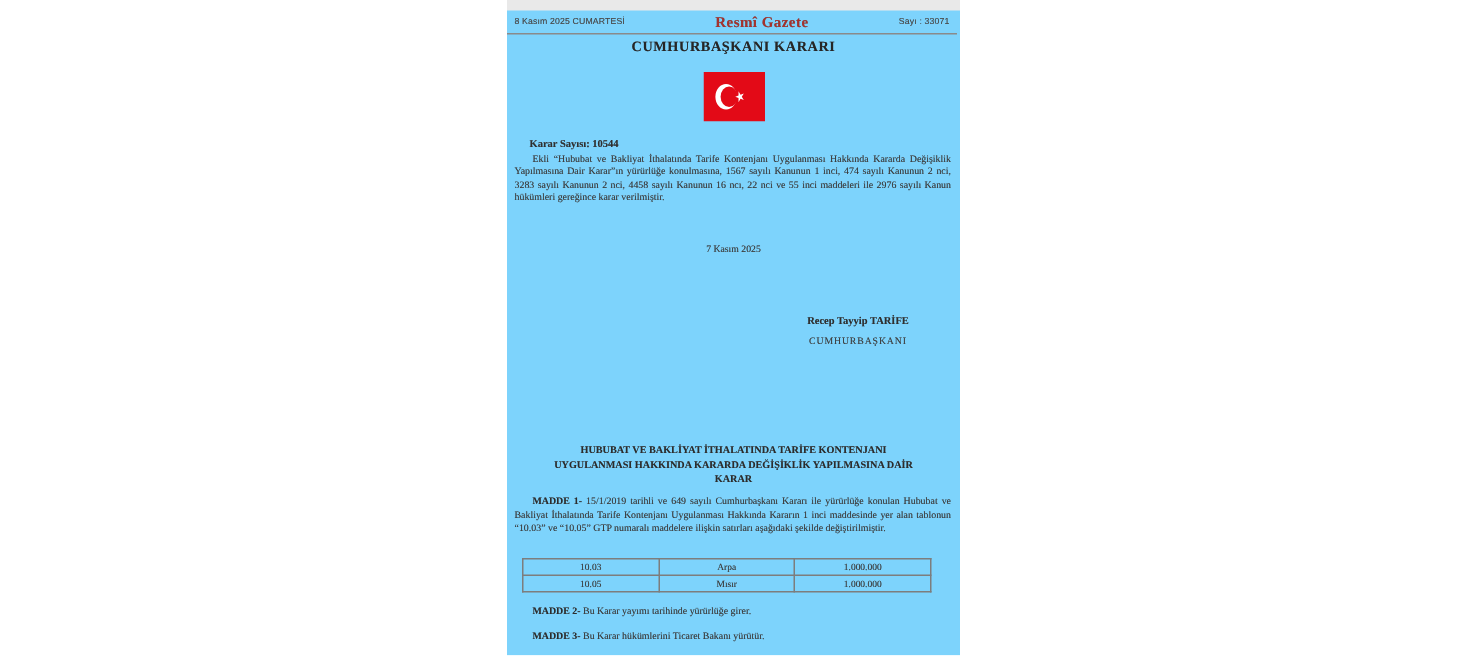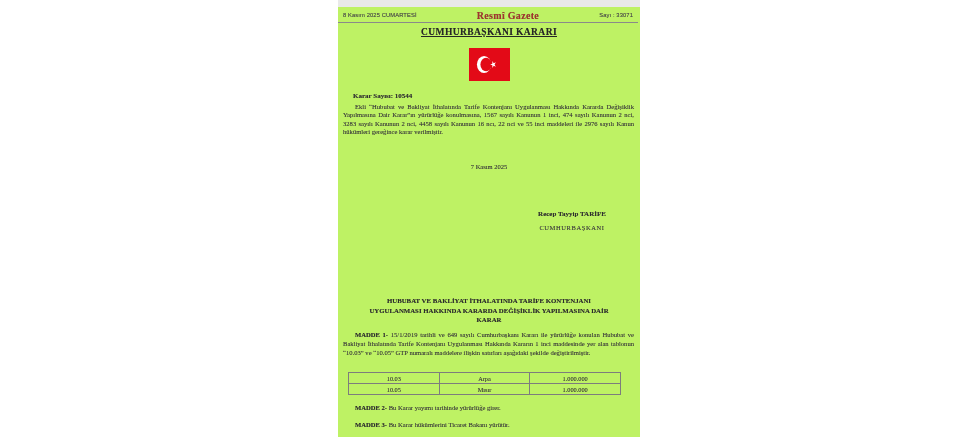--- a/index.html
+++ b/index.html
@@ -4,21 +4,21 @@
 <style>
   html, body { margin: 0; padding: 0; background: #ffffff; }
   .canvas {
     position: relative; width: 978px; height: 437px;
     background: #ffffff; overflow: hidden;
     font-family: "Liberation Serif", serif;
     color: #3b3b3b;
   }
   .document {
     position: absolute; left: 338px; top: 0; width: 302px; height: 437px;
-    background: #bef264;
+    background: #7dd3fc;
     text-shadow: 0 0 0.4px rgba(60,60,60,0.5);
   }
   .top-strip {
     position: absolute; top: 0; left: 0; right: 0; height: 7px;
     background: #e9e9e9;
   }
   .masthead {
     position: absolute; top: 8px; left: 5px; right: 7px; height: 14px;
     display: flex; justify-content: space-between; align-items: center;
   }
@@ -30,21 +30,21 @@
     font-family: "Liberation Serif", serif;
     font-size: 10px; font-weight: bold; color: #a5322d; letter-spacing: 0.3px;
   }
   .rule {
     position: absolute; top: 22px; left: 0; right: 2px; height: 0;
     border-top: 1px solid #8a8a8a;
   }
   .decision-heading {
     position: absolute; top: 27px; left: 0; width: 100%;
     text-align: center; font-weight: bold; font-size: 9.5px;
-    letter-spacing: 0.4px; color: #262626; text-decoration: underline;
+    letter-spacing: 0.4px; color: #262626;
   }
   .flag {
     position: absolute; top: 48px; left: calc(50% - 20.5px);
     width: 41px; height: 33px; display: block;
   }
   .karar-no {
     position: absolute; top: 92px; left: 15px;
     font-weight: bold; font-size: 7px; color: #303030;
   }
   .para {

